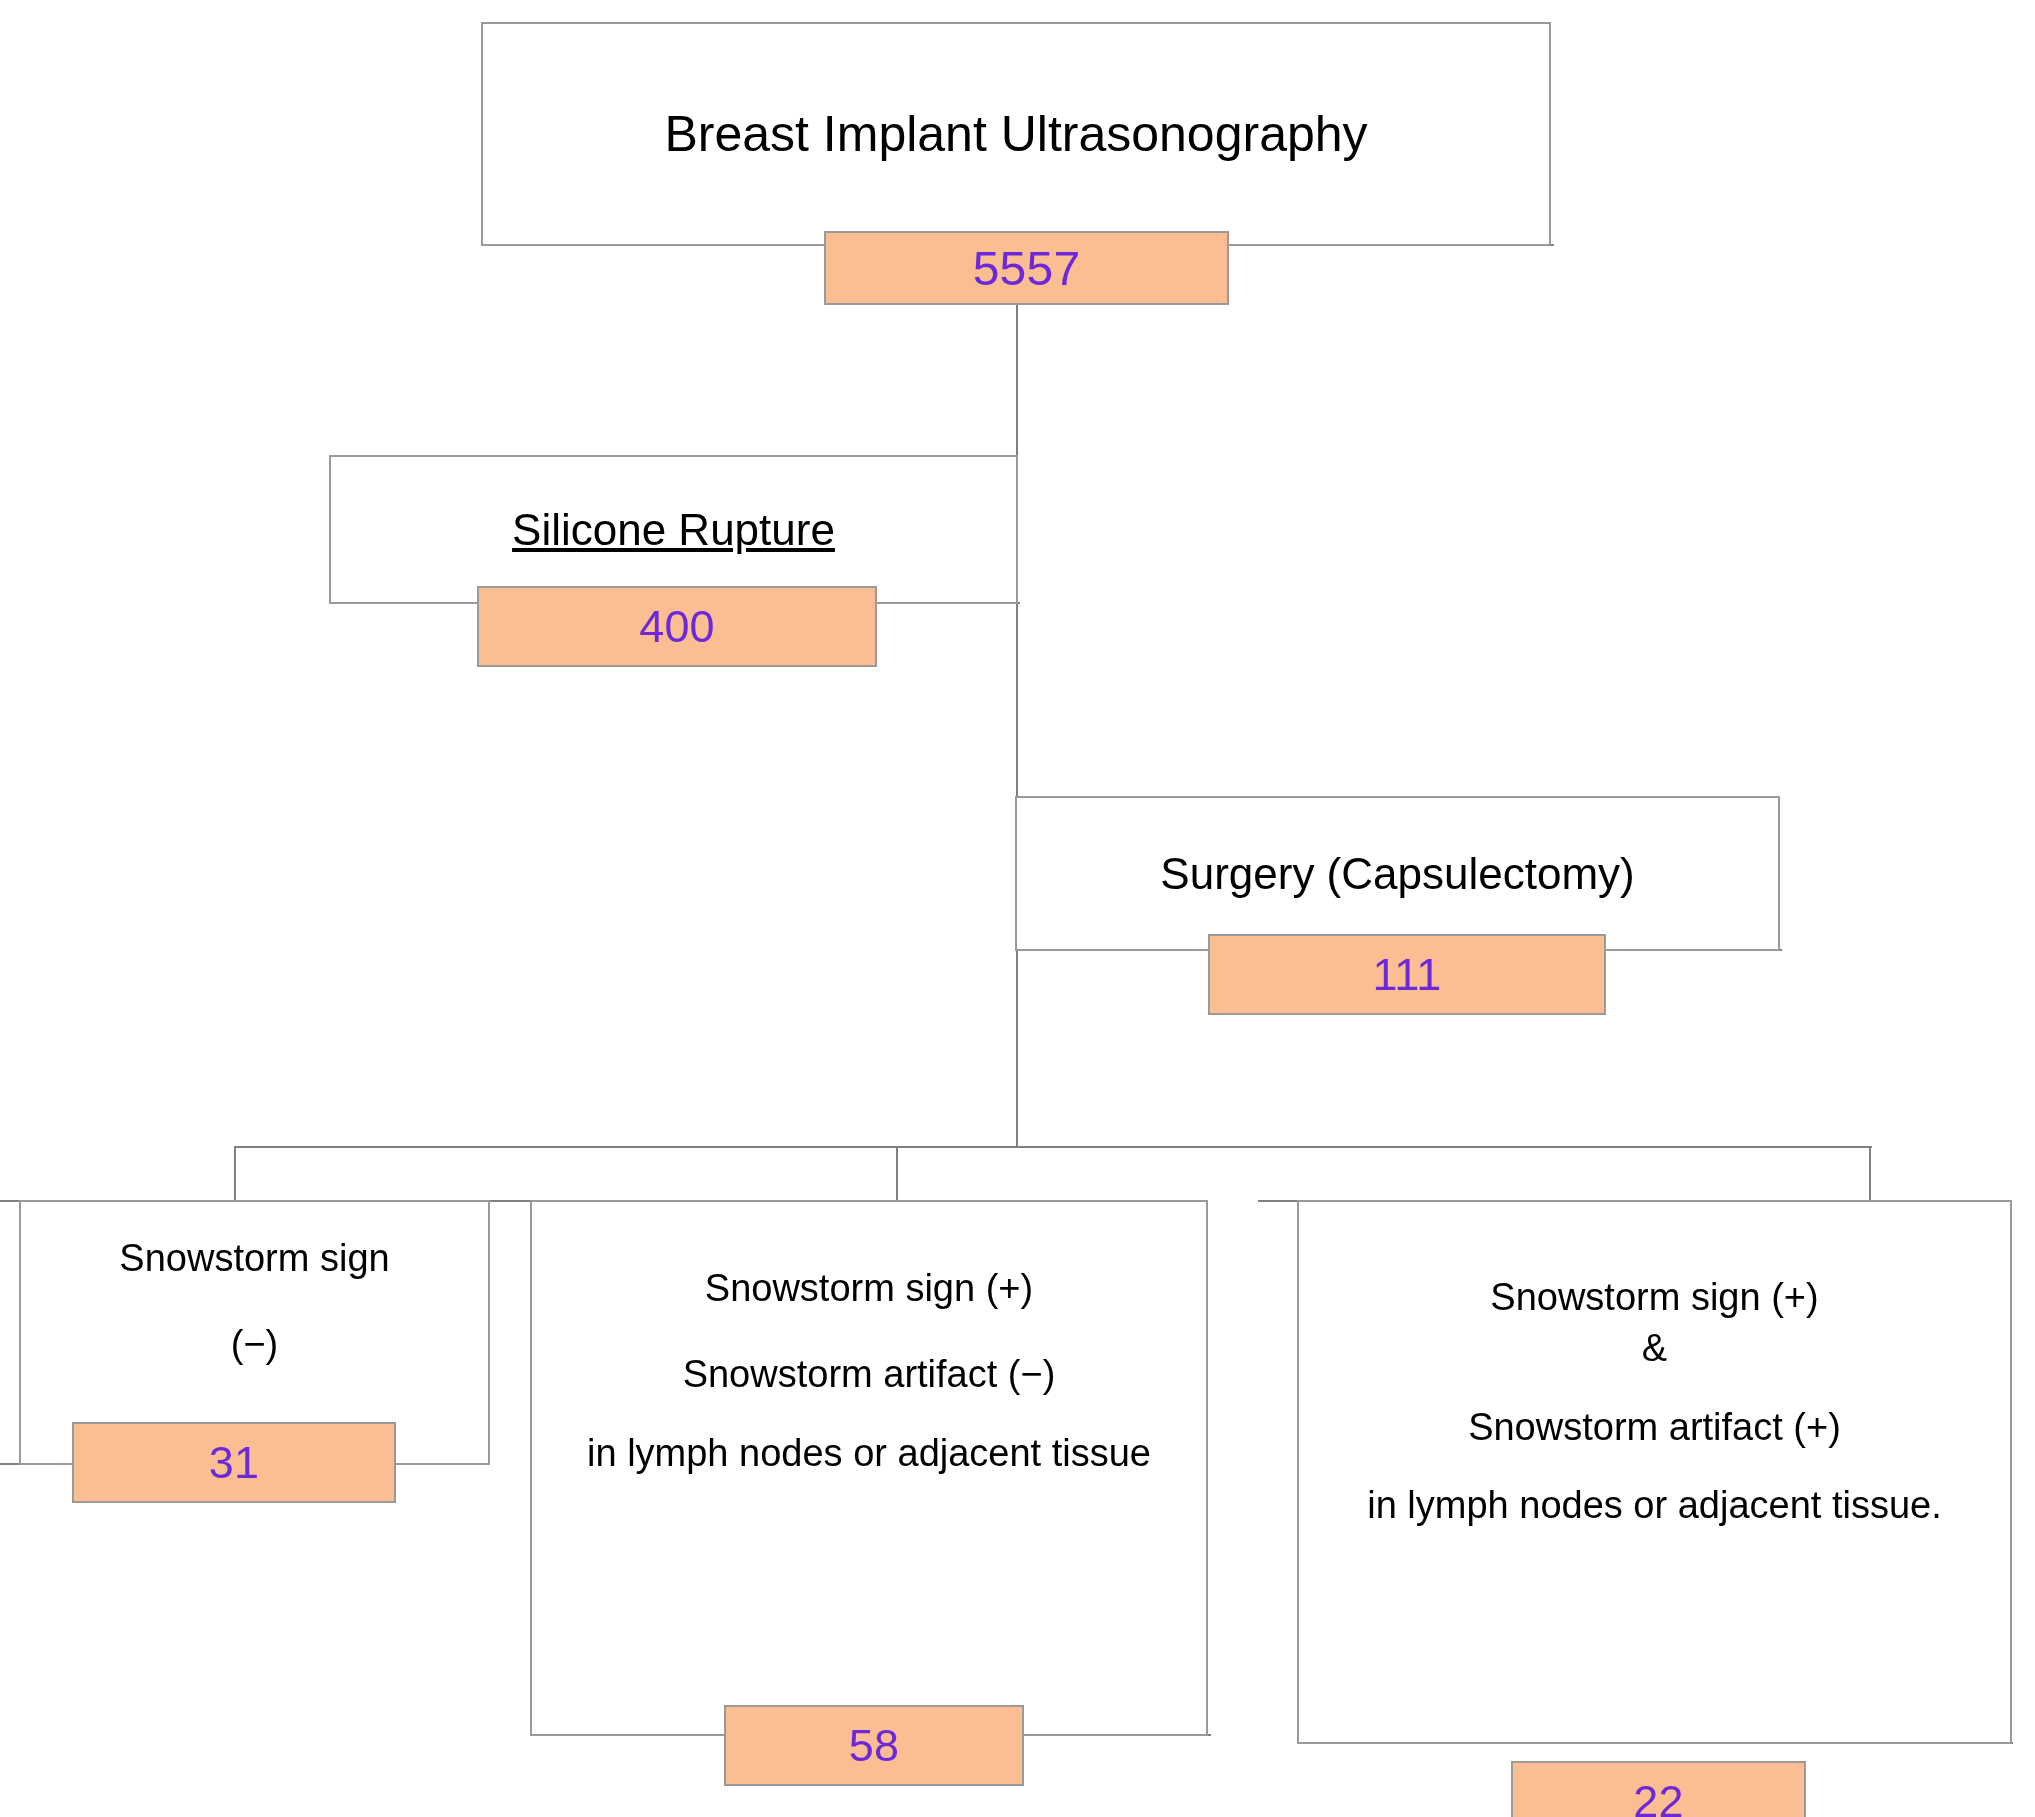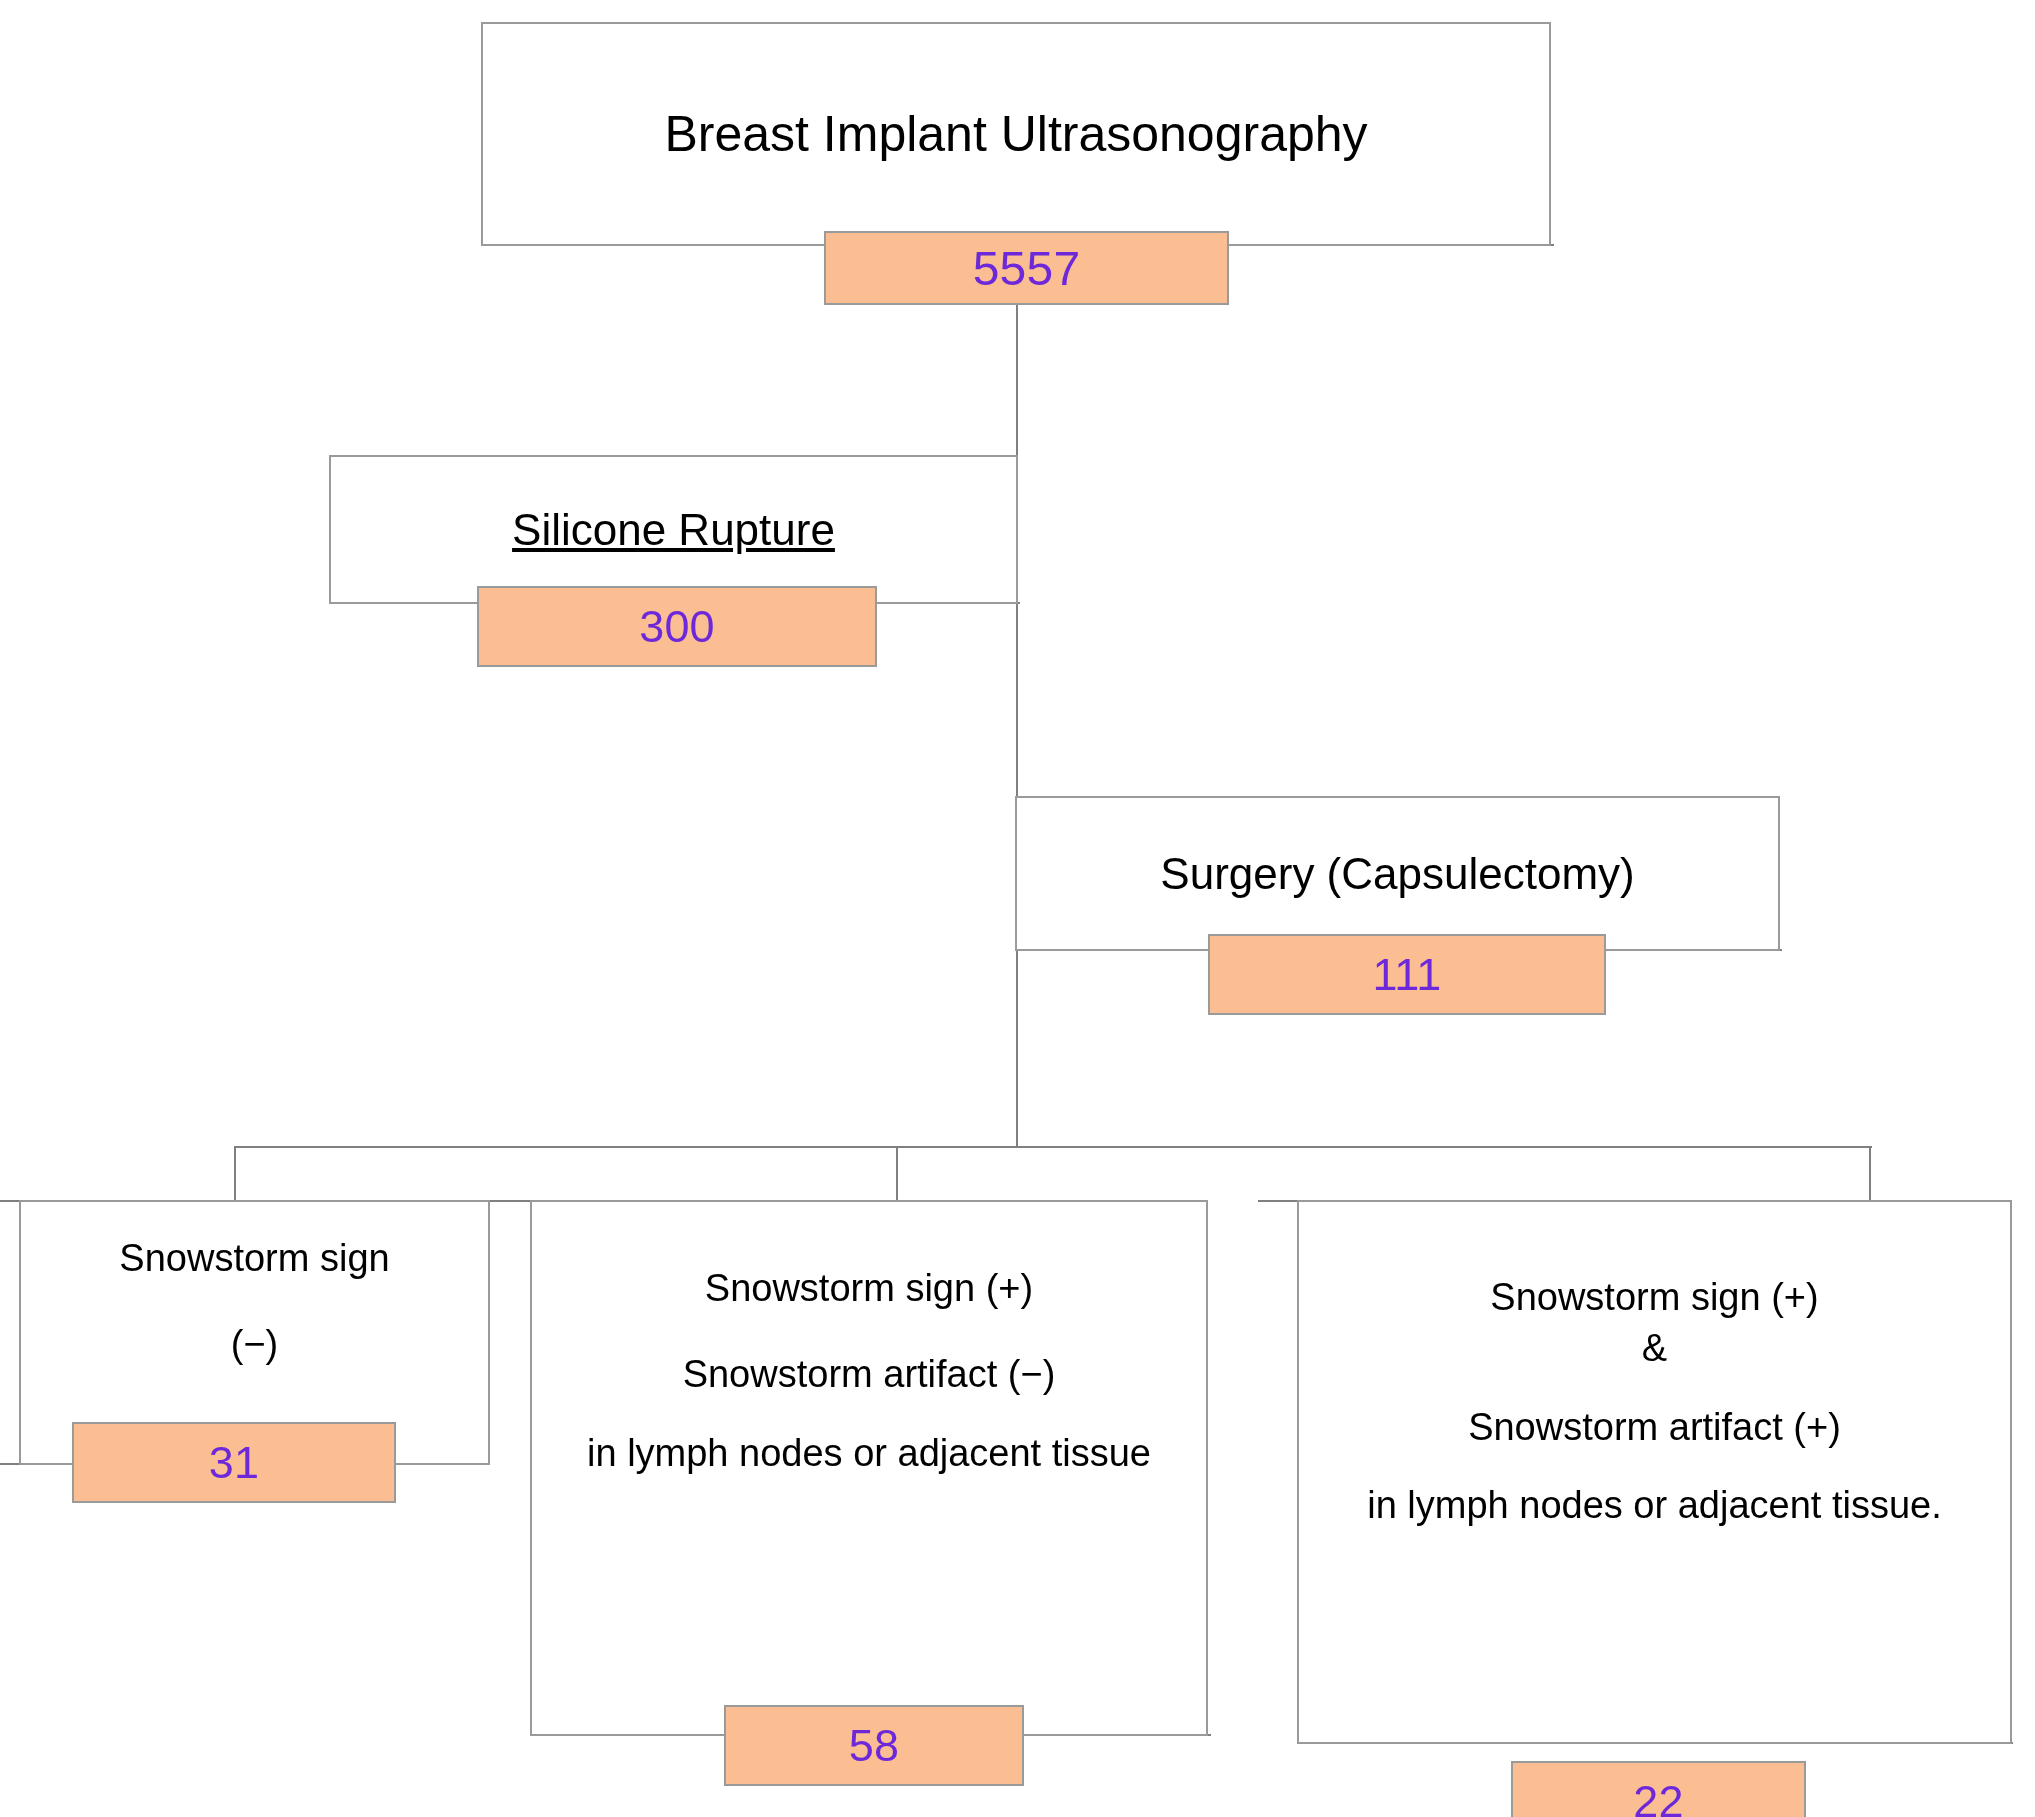--- a/index.html
+++ b/index.html
@@ -157,21 +157,21 @@
     <div class="label tight">&amp;</div>
     <div class="label line-gap-2">Snowstorm artifact (+)</div>
     <div class="label line-gap-2">in lymph nodes or adjacent tissue.</div>
   </div>
 
   <div class="badge" id="badge-total">
     <span>5557</span>
   </div>
 
   <div class="badge" id="badge-silicone">
-    <span>300</span>
+    <span>400</span>
   </div>
 
   <div class="badge" id="badge-surgery">
     <span>111</span>
   </div>
 
   <div class="badge" id="badge-snow-neg">
     <span>31</span>
   </div>
 

